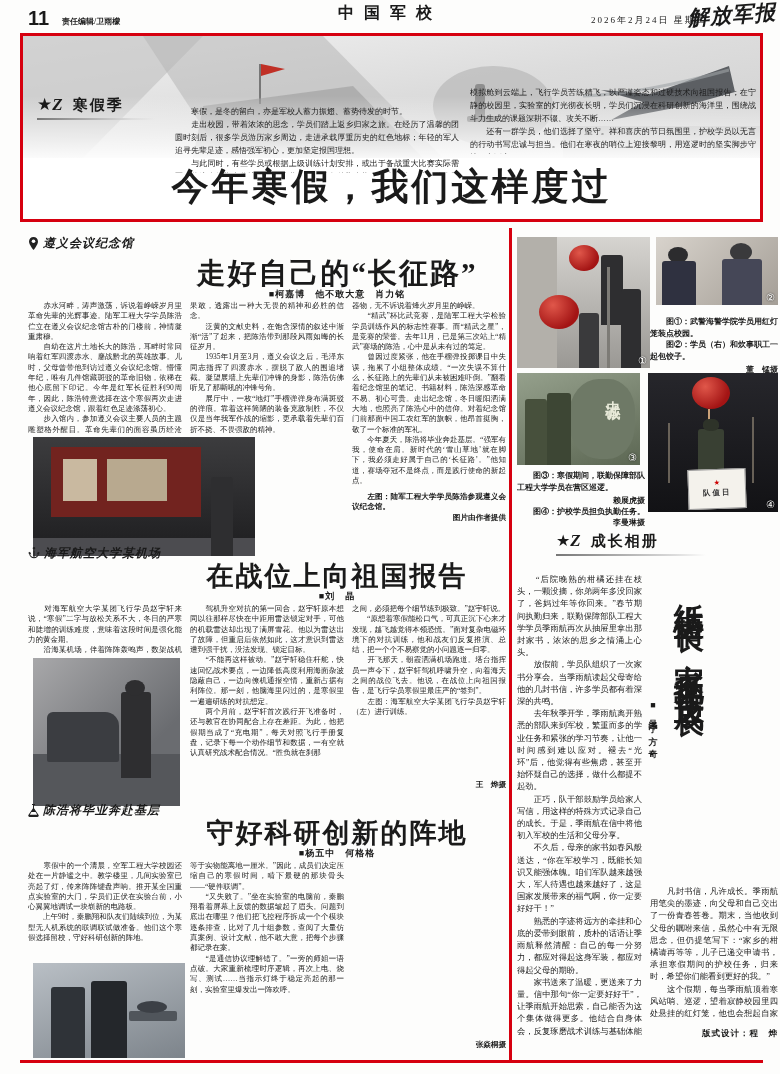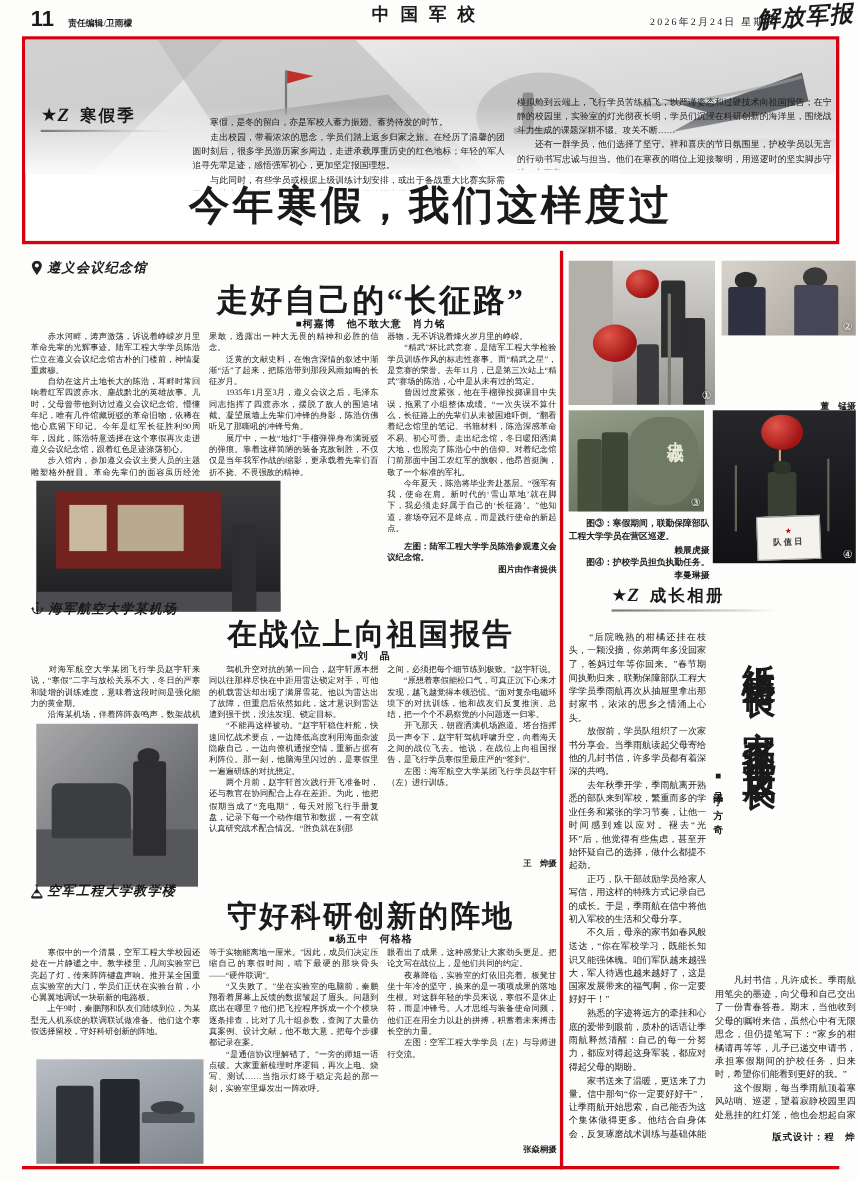--- a/index.html
+++ b/index.html
@@ -169,32 +169,29 @@
     <div class="abs" style="left:14px;top:54px;width:72px;height:50px;background:#3b3d41;border-radius:6px 14px 2px 2px;"></div>
     <div class="fig" style="left:88px;top:34px;width:30px;height:86px;"></div>
     <div class="abs" style="left:92px;top:22px;width:20px;height:16px;border-radius:50%;background:#2e2e30;"></div>
   </div>
 
   <div class="abs loc-label" style="left:28px;top:802px;">
     <svg width="11" height="13" viewBox="0 0 11 13">
         <path d="M4 0h3v1H6v3.2L10.6 11a1.4 1.4 0 0 1-1.2 2H1.6A1.4 1.4 0 0 1 .4 11L5 4.2V1H4Z" fill="#222"></path>
         <path d="M3.4 8h4.2l1.6 2.8H1.8Z" fill="#fff"></path>
       </svg>
-    <span>空军工程大学教学楼</span>
+    <span>陈浩将毕业奔赴基层</span>
   </div>
   <div class="abs a-title2" style="left:28px;top:815px;width:478px;">守好科研创新的阵地</div>
   <div class="abs a-byline" style="left:28px;top:847px;width:478px;">■杨五中　何格格</div>
   <div class="abs body-sm pre just clip" style="left:28px;top:861px;width:154px;height:99px;">　　寒假中的一个清晨，空军工程大学校园还处在一片静谧之中。教学楼里，几间实验室已亮起了灯，传来阵阵键盘声响。推开某全国重点实验室的大门，学员们正伏在实验台前，小心翼翼地调试一块崭新的电路板。
 　　上午9时，秦鹏翔和队友们陆续到位，为某型无人机系统的联调联试做准备。他们这个寒假选择留校，守好科研创新的阵地。</div>
   <div class="abs body-sm pre just clip" style="left:190px;top:861px;width:154px;height:196px;">等于实物能离地一厘米。”因此，成员们决定压缩自己的寒假时间，啃下最硬的那块骨头——“硬件联调”。
 　　“又失败了。”坐在实验室的电脑前，秦鹏翔看着屏幕上反馈的数据皱起了眉头。问题到底出在哪里？他们把飞控程序拆成一个个模块逐条排查，比对了几十组参数，查阅了大量仿真案例、设计文献，他不敢大意，把每个步骤都记录在案。
 　　“是通信协议理解错了。”一旁的师姐一语点破。大家重新梳理时序逻辑，再次上电、烧写、测试……当指示灯终于稳定亮起的那一刻，实验室里爆发出一阵欢呼。</div>
-  <div class="abs body-sm pre just clip" style="left:352px;top:861px;width:154px;height:178px;">眼看出了成果，这种感觉让大家劲头更足。把论文写在战位上，是他们共同的约定。
-　　夜幕降临，实验室的灯依旧亮着。板凳甘坐十年冷的坚守，换来的是一项项成果的落地生根。对这群年轻的学员来说，寒假不是休止符，而是冲锋号。人才思维与装备使命同频，他们正在用全力以赴的拼搏，积蓄着未来搏击长空的力量。
-　　左图：空军工程大学学员（左）与导师进行交流。</div>
   <div class="abs cap-credit" style="left:352px;top:1040px;width:154px;">张焱桐摄</div>
   <div class="abs photo clip" style="left:33px;top:963px;width:152px;height:95px;background:linear-gradient(160deg,#b9bfc5,#7d848b);">
     <div class="fig" style="left:18px;top:24px;width:34px;height:71px;background:#2f3338;"></div>
     <div class="fig" style="left:58px;top:18px;width:36px;height:77px;background:#24272b;"></div>
     <div class="abs" style="left:96px;top:48px;width:48px;height:10px;background:#50555b;border-radius:2px;"></div>
     <div class="abs" style="left:104px;top:38px;width:30px;height:12px;background:#3c4046;border-radius:50%;"></div>
   </div>
 
   <div class="abs photo clip" style="left:517px;top:237px;width:133px;height:131px;background:linear-gradient(180deg,#d6d4d0,#9a9894);">
     <div class="abs" style="left:0;top:0;width:40px;height:131px;background:#b3b0aa;"></div>
@@ -208,20 +205,22 @@
   </div>
 
   <div class="abs photo clip" style="left:656px;top:237px;width:122px;height:68px;background:linear-gradient(135deg,#d8d3cc,#a49e96);">
     <div class="abs" style="left:12px;top:10px;width:20px;height:16px;border-radius:50%;background:#2c2c2e;"></div>
     <div class="fig" style="left:6px;top:24px;width:34px;height:44px;background:#2f3140;"></div>
     <div class="abs" style="left:74px;top:6px;width:22px;height:18px;border-radius:50%;background:#3a3a3c;"></div>
     <div class="fig" style="left:66px;top:22px;width:40px;height:46px;background:#454757;"></div>
     <span class="badge">②</span>
   </div>
 
+  <div class="abs rcap pre just clip" style="left:650px;top:316px;width:128px;height:48px;">　　图①：武警海警学院学员用红灯笼装点校园。
+　　图②：学员（右）和炊事职工一起包饺子。</div>
   <div class="abs rcredit" style="left:650px;top:364px;width:128px;">董　锰摄</div>
 
   <div class="abs photo clip" style="left:517px;top:373px;width:123px;height:92px;background:linear-gradient(160deg,#95a08c,#5c6753);">
     <div class="stone" style="left:52px;top:6px;width:66px;height:80px;">
       <div class="abs stone-txt" style="left:34px;top:10px;">忠诚</div>
     </div>
     <div class="fig" style="left:8px;top:26px;width:22px;height:66px;background:#47503c;"></div>
     <div class="fig" style="left:30px;top:20px;width:24px;height:72px;background:#3d4634;"></div>
     <span class="badge">③</span>
   </div>

